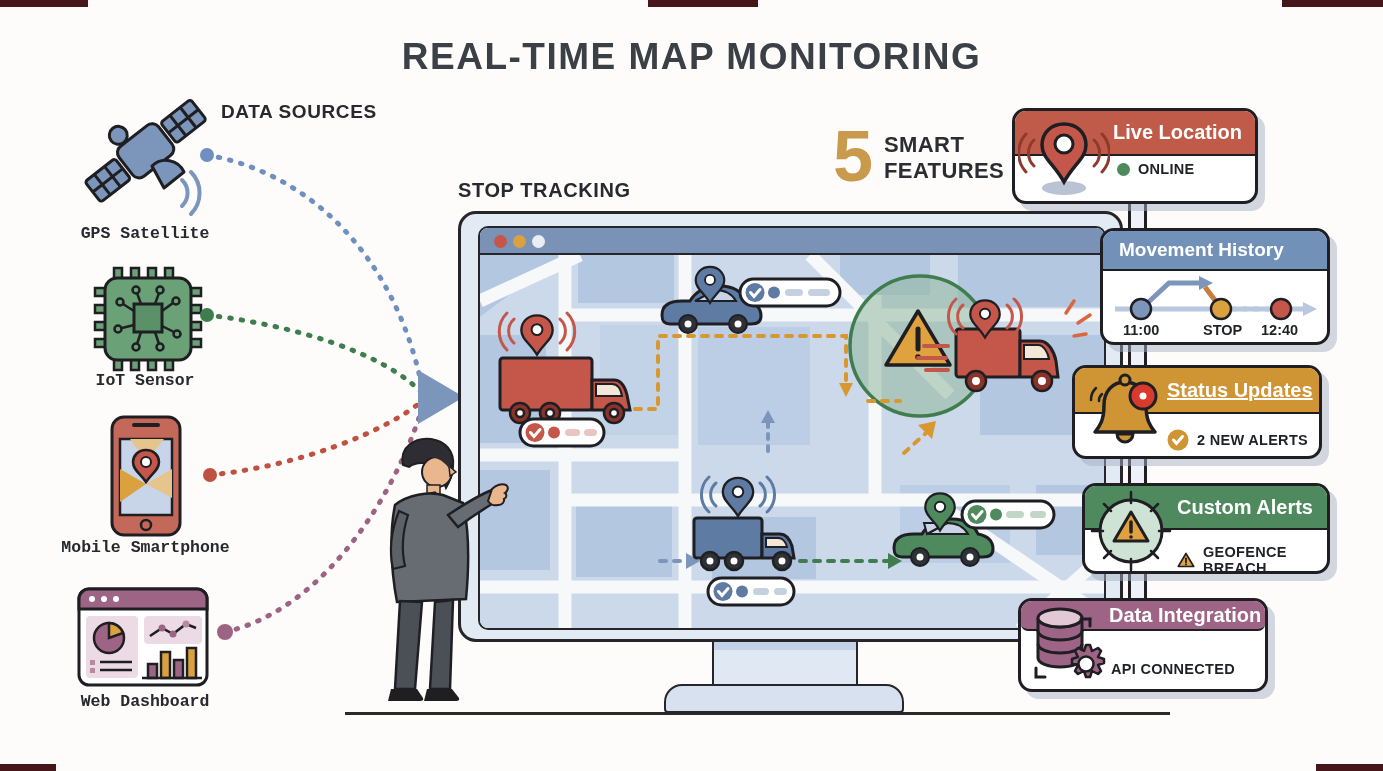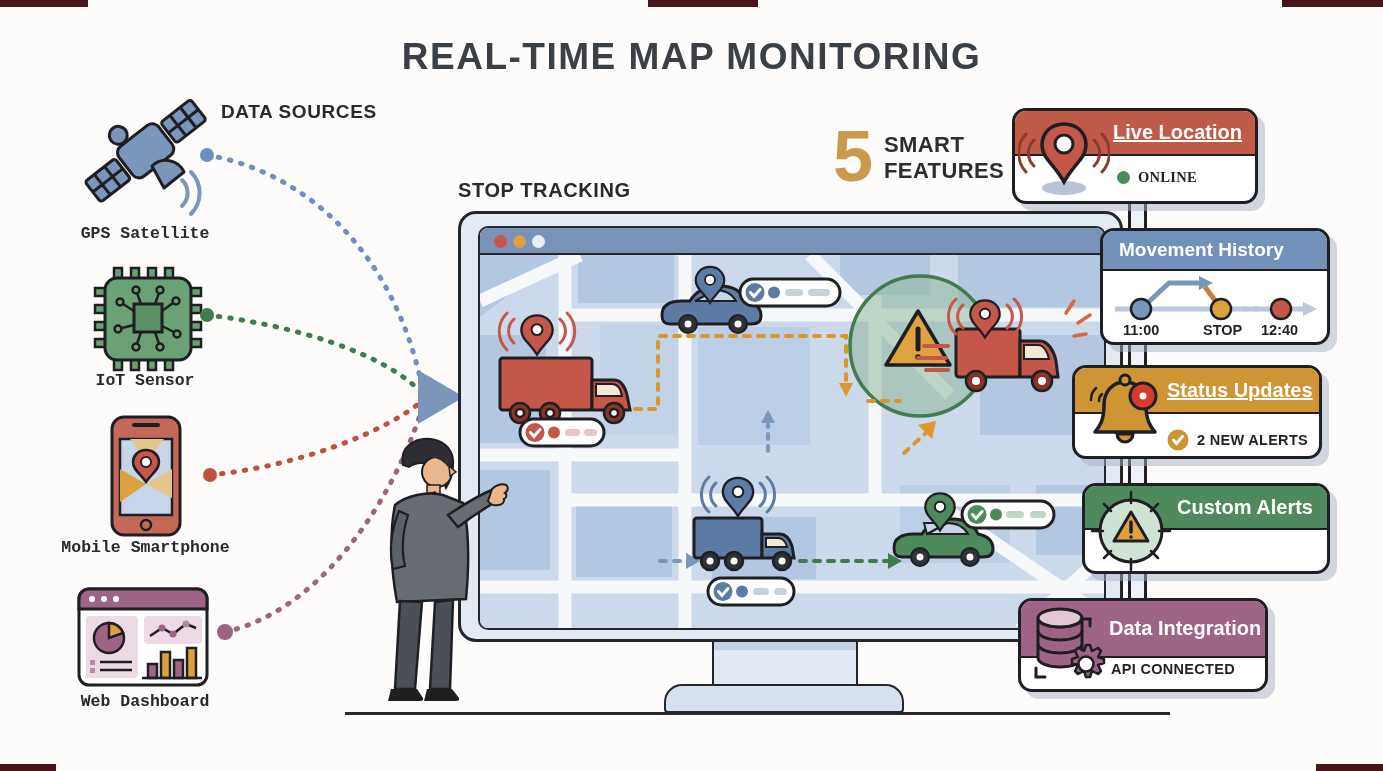--- a/index.html
+++ b/index.html
@@ -457,23 +457,23 @@
 <div class="sf-count">5</div>
 <div class="sf-lines">
   <div>SMART</div>
   <div>FEATURES</div>
 </div>
 
 <div class="connector"></div>
 
 <div class="card" style="left:1012px; top:108px; width:246px; height:96px;">
   <div class="card-header" style="height: 45px; background: rgb(192, 91, 74);">
-    <div class="card-title" style="padding-left:98px; font-size:20px;text-decoration:underline;">Live Location</div>
-  </div>
-  <div class="card-status" style="left:102px; top:58px;font-family:Liberation Serif, serif;">
+    <div class="card-title" style="padding-left:98px; font-size:20px;">Live Location</div>
+  </div>
+  <div class="card-status" style="left:102px; top:50px;">
     <span class="status-dot" style="background:#4e8a5e;"></span>
     <span>ONLINE</span>
   </div>
 </div>
 <svg class="card-icon" style="left:1018px; top:112px; z-index:6;" width="92" height="92" viewBox="0 0 92 92">
   <ellipse cx="46" cy="76" rx="22" ry="7" fill="#b9c3d4"></ellipse>
   <path d="M46,12 C33,12 24,21 24,33 C24,46 36,52 46,70 C56,52 68,46 68,33 C68,21 59,12 46,12 Z" fill="#c4564a" stroke="#1f1f23" stroke-width="3.5"></path>
   <circle cx="46" cy="32" r="9" fill="#fff" stroke="#1f1f23" stroke-width="3"></circle>
   <g fill="none" stroke="#8f3a2c" stroke-width="3" stroke-linecap="round">
     <path d="M16,28 a18,18 0 0 0 0,26"></path>
@@ -524,40 +524,48 @@
   <circle cx="43" cy="8" r="5" fill="#cf9434" stroke="#1f1f23" stroke-width="3"></circle>
   <path d="M35,62 a8,8 0 0 0 16,0 z" fill="#cf9434" stroke="#1f1f23" stroke-width="3"></path>
   <circle cx="61" cy="24" r="13" fill="#d83a2e" stroke="#1f1f23" stroke-width="3"></circle>
   <circle cx="61" cy="24" r="3.5" fill="#fff"></circle>
 </svg>
 
 <div class="card" style="left:1082px; top:483px; width:248px; height:91px;">
   <div class="card-header" style="height: 44px; background: rgb(78, 138, 94);">
     <div class="card-title" style="padding-left:92px; font-size:20px;">Custom Alerts</div>
   </div>
+  <div class="card-status" style="left:92px; top:58px;">
+    <svg width="22" height="20" viewBox="0 0 22 20">
+      <path d="M11,2 L20.5,18 L1.5,18 Z" fill="#e0a23f" stroke="#1f1f23" stroke-width="2" stroke-linejoin="round"></path>
+      <line x1="11" y1="8" x2="11" y2="13" stroke="#1f1f23" stroke-width="2.2" stroke-linecap="round"></line>
+      <circle cx="11" cy="15.5" r="1.2" fill="#1f1f23"></circle>
+    </svg>
+    <span>GEOFENCE BREACH</span>
+  </div>
 </div>
 <svg class="card-icon" style="left:1088px; top:488px; z-index:6;" width="86" height="86" viewBox="0 0 86 86">
   <circle cx="43" cy="43" r="31" fill="#cfe3d4" stroke="#1f1f23" stroke-width="3"></circle>
   <g stroke="#1f1f23" stroke-width="2.5" stroke-linecap="round">
     <line x1="43" y1="4" x2="43" y2="15"></line>
       <line x1="43" y1="71" x2="43" y2="82"></line>
     <line x1="4" y1="43" x2="15" y2="43"></line>
       <line x1="71" y1="43" x2="82" y2="43"></line>
     <line x1="16" y1="16" x2="23" y2="23"></line>
       <line x1="63" y1="63" x2="70" y2="70"></line>
     <line x1="70" y1="16" x2="63" y2="23"></line>
       <line x1="23" y1="63" x2="16" y2="70"></line>
   </g>
   <path d="M43,24 L60,53 L26,53 Z" fill="#e0a23f" stroke="#1f1f23" stroke-width="3" stroke-linejoin="round"></path>
   <line x1="43" y1="34" x2="43" y2="44" stroke="#1f1f23" stroke-width="3.5" stroke-linecap="round"></line>
   <circle cx="43" cy="49" r="1.8" fill="#1f1f23"></circle>
 </svg>
 
 <div class="card" style="left:1018px; top:598px; width:250px; height:94px;">
-  <div class="card-header" style="height: 57px; background: rgb(158, 100, 134);">
+  <div class="card-header" style="height: 30px; background: rgb(158, 100, 134); border-radius: 7px;">
     <div class="card-title" style="padding-left:88px; font-size:20px;">Data Integration</div>
   </div>
   <div class="card-status" style="left:90px; top:60px;">
     <span>API CONNECTED</span>
   </div>
 </div>
 <svg class="card-icon" style="left:1024px; top:602px; z-index:6;" width="88" height="88" viewBox="0 0 88 88">
   <g stroke="#1f1f23" stroke-width="3">
     <path d="M14,16 a22,9 0 0 0 44,0 l0,40 a22,9 0 0 1 -44,0 z" fill="#9e6486"></path>
     <ellipse cx="36" cy="16" rx="22" ry="9" fill="#e2c7d5"></ellipse>

